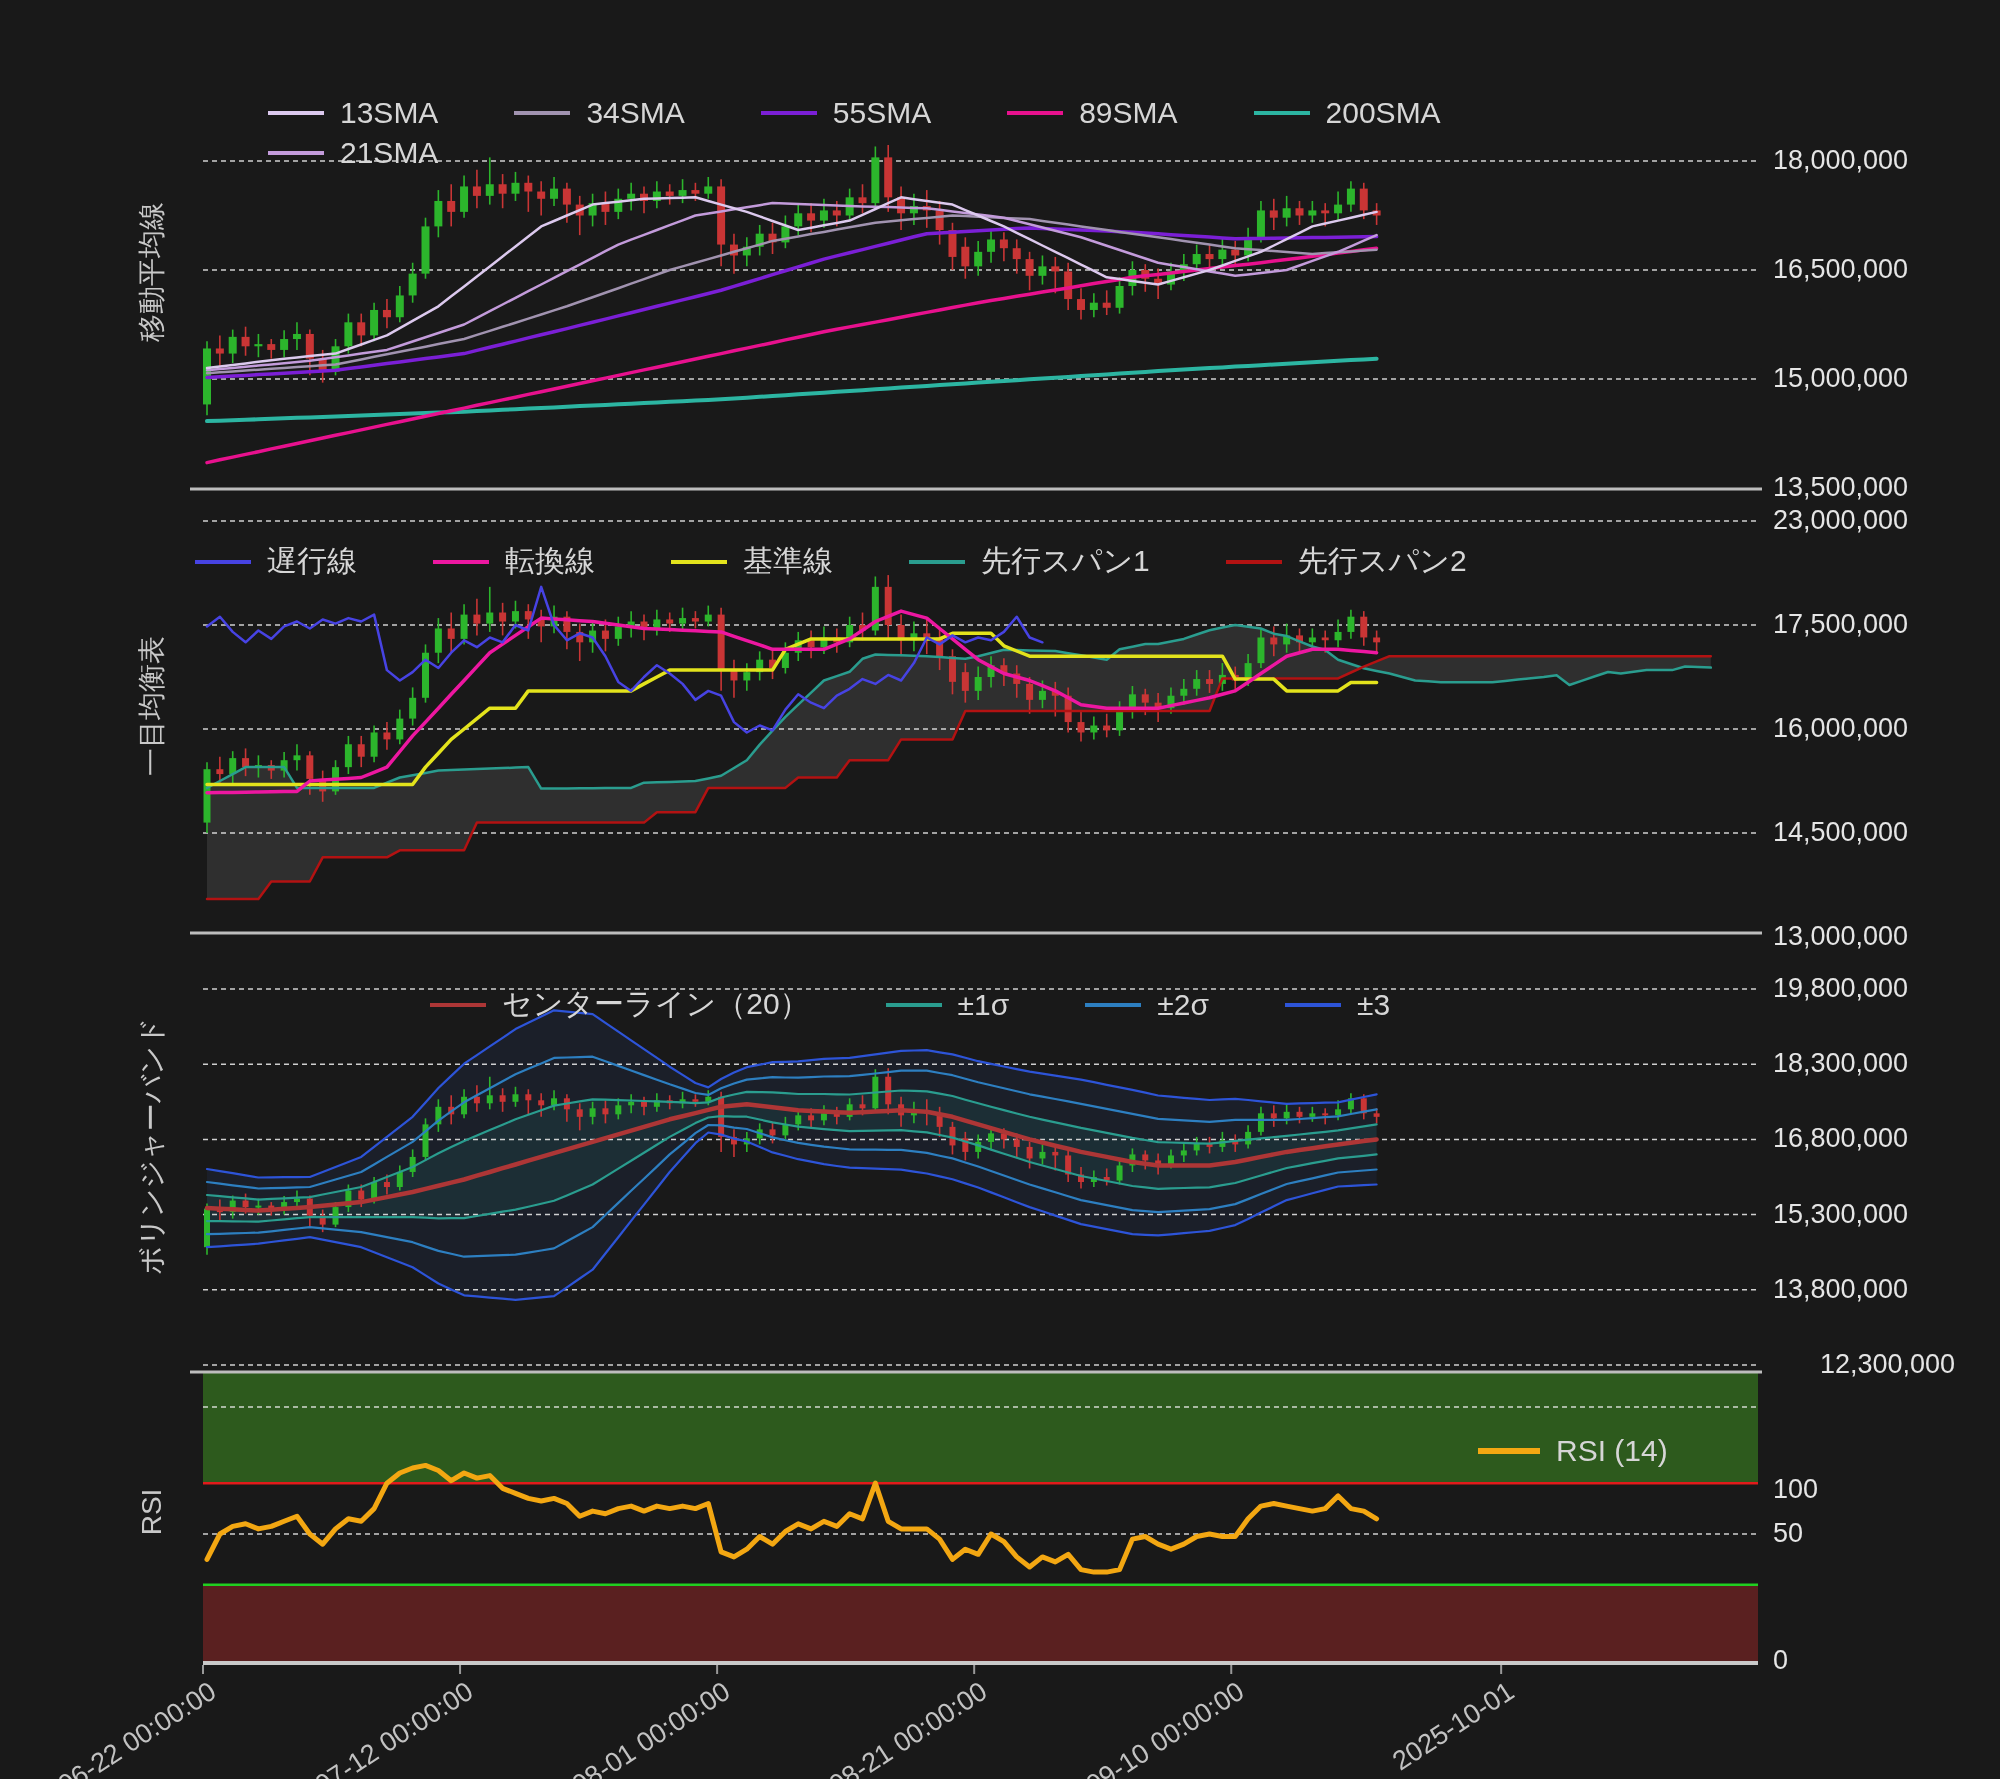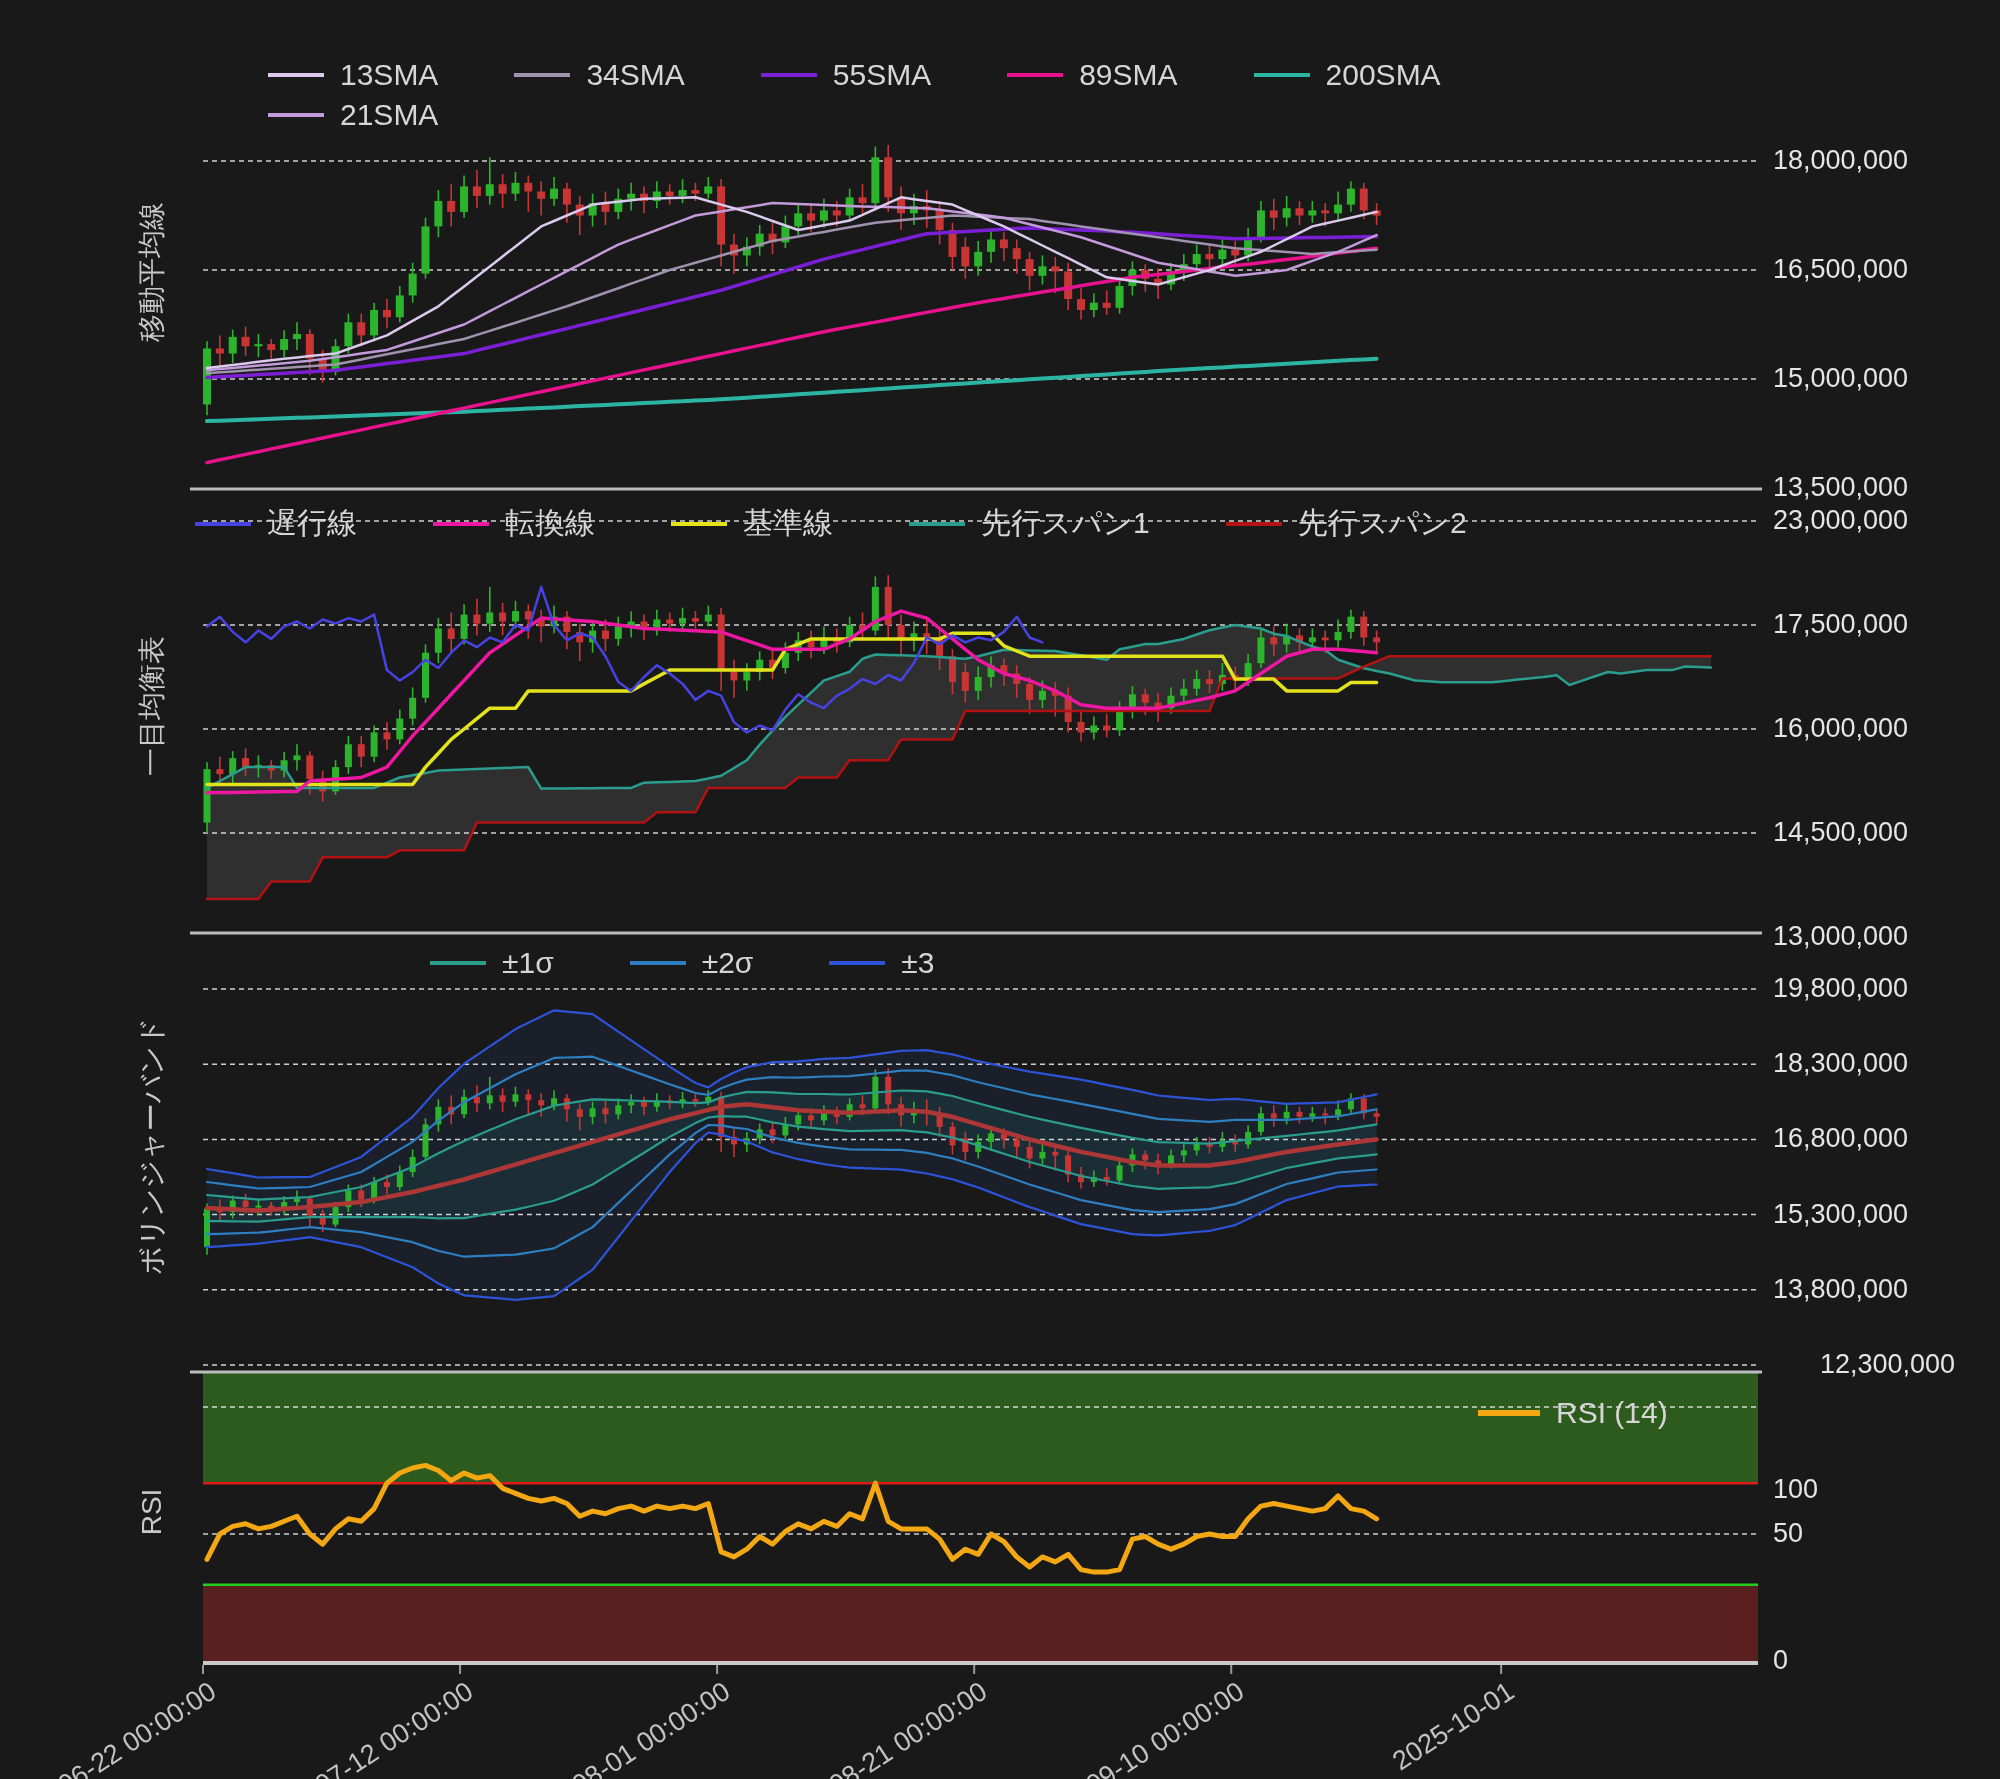--- a/index.html
+++ b/index.html
@@ -5,21 +5,21 @@
   html,body{margin:0;padding:0;background:#191919;}
   body{width:2000px;height:1779px;position:relative;overflow:hidden;
        font-family:"Liberation Sans",sans-serif;color:#c9c9c9;}
   #chart-svg{position:absolute;left:0;top:0;}
   .ylab{position:absolute;left:1773px;font-size:27px;color:#e5e5e5;white-space:nowrap;}
   .xlab{position:absolute;width:330px;text-align:right;font-size:27px;color:#c2c2c2;
         transform:rotate(-33deg);transform-origin:100% 0%;white-space:nowrap;}
   .ptitle{position:absolute;font-size:28px;color:#c8c8c8;white-space:nowrap;
           transform:translate(-50%,-50%) rotate(-90deg);}
   .legend-row{position:absolute;display:flex;align-items:center;}
-  .legend-item{display:flex;align-items:center;margin-right:76px;}
+  .legend-item{display:flex;align-items:center;margin-right:76px;margin-top:38px;}
   .legend-item .swatch{display:inline-block;width:56px;height:4px;margin-right:16px;}
   .legend-item .lbl{font-size:30px;color:#d6d6d6;white-space:nowrap;}
   .legend-rsi .swatch{width:62px;height:6px;}
 </style>
 </head>
 <body>
 
 <svg id="chart-svg" width="2000" height="1779" viewBox="0 0 2000 1779">
     <path d="M207.0 787.9L219.9 781.0L232.7 774.1L245.6 767.1L258.4 767.1L271.3 767.1L284.1 767.1L297.0 787.9L309.8 787.9L322.7 787.9L335.5 787.9L348.4 787.9L361.2 787.9L374.1 787.9L386.9 782.7L399.8 777.5L412.6 775.2L425.5 772.9L438.4 770.6L451.2 770.1L464.1 769.6L476.9 769.1L489.8 768.6L502.6 768.1L515.5 767.6L528.3 767.1L541.2 788.6L554.0 788.5L566.9 788.4L579.7 788.3L592.6 788.2L605.4 788.1L618.3 788.0L631.1 787.9L644.0 782.7L656.9 782.3L669.7 781.9L682.6 781.4L695.4 781.0L708.3 778.4L721.1 775.8L734.0 768.0L746.8 760.2L759.7 744.6L772.5 730.7L785.4 716.9L798.2 704.7L811.1 692.6L823.9 680.5L836.8 676.1L849.6 671.8L862.5 658.8L875.4 654.5L888.2 654.9L901.1 655.3L913.9 655.8L926.8 656.2L939.6 657.1L952.5 657.9L965.3 658.8L978.2 656.2L991.0 653.0L1003.9 649.8L1016.7 650.1L1029.6 650.4L1042.4 650.7L1055.3 651.0L1068.2 653.2L1081.0 655.3L1093.9 657.5L1106.7 659.7L1119.6 649.3L1132.4 646.7L1145.3 644.1L1158.1 644.1L1171.0 641.5L1183.8 638.9L1196.7 634.5L1209.5 630.2L1222.4 627.6L1235.2 625.0L1248.1 626.7L1260.9 628.5L1273.8 633.7L1286.7 636.1L1299.5 641.3L1312.4 646.5L1325.2 650.0L1338.1 659.7L1350.9 664.0L1363.8 668.3L1376.6 670.9L1389.5 673.5L1402.3 677.0L1415.2 680.5L1428.0 681.3L1440.9 682.2L1453.7 682.2L1466.6 682.2L1479.4 682.2L1492.3 682.2L1505.2 680.9L1518.0 679.6L1530.9 678.3L1543.7 677.0L1556.6 675.3L1569.4 685.0L1582.3 680.6L1595.1 676.3L1608.0 672.0L1620.8 673.5L1633.7 671.8L1646.5 670.1L1659.4 670.1L1672.2 670.1L1685.1 666.5L1697.9 667.1L1710.8 667.6L1710.8 656.2L1697.9 656.2L1685.1 656.2L1672.2 656.2L1659.4 656.2L1646.5 656.2L1633.7 656.2L1620.8 656.2L1608.0 656.2L1595.1 656.2L1582.3 656.2L1569.4 656.2L1556.6 656.2L1543.7 656.2L1530.9 656.2L1518.0 656.2L1505.2 656.2L1492.3 656.2L1479.4 656.2L1466.6 656.2L1453.7 656.2L1440.9 656.2L1428.0 656.2L1415.2 656.2L1402.3 656.2L1389.5 656.2L1376.6 661.4L1363.8 666.6L1350.9 672.5L1338.1 678.4L1325.2 678.4L1312.4 678.4L1299.5 678.4L1286.7 678.4L1273.8 678.4L1260.9 678.4L1248.1 678.4L1235.2 678.4L1222.4 678.4L1209.5 711.0L1196.7 711.0L1183.8 711.0L1171.0 711.0L1158.1 711.0L1145.3 711.0L1132.4 711.0L1119.6 711.0L1106.7 711.0L1093.9 711.0L1081.0 711.0L1068.2 711.0L1055.3 711.0L1042.4 711.0L1029.6 711.0L1016.7 711.0L1003.9 711.0L991.0 711.0L978.2 711.0L965.3 711.0L952.5 739.4L939.6 739.4L926.8 739.4L913.9 739.4L901.1 739.4L888.2 760.2L875.4 760.2L862.5 760.2L849.6 760.2L836.8 777.5L823.9 777.5L811.1 777.5L798.2 777.5L785.4 787.9L772.5 787.9L759.7 787.9L746.8 787.9L734.0 787.9L721.1 787.9L708.3 787.9L695.4 812.2L682.6 812.2L669.7 812.2L656.9 812.2L644.0 822.6L631.1 822.6L618.3 822.6L605.4 822.6L592.6 822.6L579.7 822.6L566.9 822.6L554.0 822.6L541.2 822.6L528.3 822.6L515.5 822.6L502.6 822.6L489.8 822.6L476.9 822.6L464.1 850.3L451.2 850.3L438.4 850.3L425.5 850.3L412.6 850.3L399.8 850.3L386.9 857.3L374.1 857.3L361.2 857.3L348.4 857.3L335.5 857.3L322.7 857.3L309.8 881.5L297.0 881.5L284.1 881.5L271.3 881.5L258.4 898.9L245.6 898.9L232.7 898.9L219.9 898.9L207.0 898.9Z" fill="rgba(200,200,200,0.13)" stroke="none"></path>
     <path d="M207.0 1169.0L219.9 1171.1L232.7 1173.2L245.6 1175.4L258.4 1177.5L271.3 1177.4L284.1 1177.2L297.0 1177.1L309.8 1177.0L322.7 1172.0L335.5 1167.0L348.4 1162.0L361.2 1156.9L374.1 1146.9L386.9 1136.9L399.8 1126.9L412.6 1116.8L425.5 1102.4L438.4 1088.0L451.2 1075.9L464.1 1063.7L476.9 1055.1L489.8 1046.4L502.6 1037.8L515.5 1029.1L528.3 1022.8L541.2 1016.6L554.0 1010.3L566.9 1011.6L579.7 1012.8L592.6 1014.1L605.4 1022.8L618.3 1031.6L631.1 1040.4L644.0 1049.2L656.9 1057.9L669.7 1066.7L682.6 1074.9L695.4 1083.0L708.3 1087.4L721.1 1079.0L734.0 1072.5L746.8 1067.2L759.7 1064.7L772.5 1062.2L785.4 1061.8L798.2 1061.4L811.1 1060.2L823.9 1058.9L836.8 1058.4L849.6 1057.9L862.5 1056.2L875.4 1054.4L888.2 1052.7L901.1 1050.9L913.9 1050.5L926.8 1050.2L939.6 1052.3L952.5 1054.4L965.3 1057.8L978.2 1061.2L991.0 1063.8L1003.9 1066.5L1016.7 1069.1L1029.6 1071.7L1042.4 1073.7L1055.3 1075.7L1068.2 1077.7L1081.0 1079.7L1093.9 1082.2L1106.7 1084.8L1119.6 1087.3L1132.4 1089.8L1145.3 1092.6L1158.1 1095.5L1171.0 1096.7L1183.8 1097.8L1196.7 1098.9L1209.5 1100.0L1222.4 1099.4L1235.2 1098.8L1248.1 1100.0L1260.9 1101.3L1273.8 1102.6L1286.7 1103.8L1299.5 1103.4L1312.4 1103.1L1325.2 1102.7L1338.1 1102.3L1350.9 1099.6L1363.8 1097.0L1376.6 1094.3L1376.6 1184.5L1363.8 1185.2L1350.9 1185.9L1338.1 1186.5L1325.2 1189.9L1312.4 1193.3L1299.5 1196.7L1286.7 1200.1L1273.8 1206.3L1260.9 1212.6L1248.1 1218.9L1235.2 1225.1L1222.4 1228.0L1209.5 1230.9L1196.7 1232.0L1183.8 1233.1L1171.0 1234.3L1158.1 1235.4L1145.3 1234.8L1132.4 1234.2L1119.6 1231.6L1106.7 1229.1L1093.9 1226.6L1081.0 1224.1L1068.2 1219.9L1055.3 1215.6L1042.4 1211.3L1029.6 1207.1L1016.7 1202.2L1003.9 1197.3L991.0 1192.4L978.2 1187.5L965.3 1183.4L952.5 1179.3L939.6 1176.4L926.8 1173.5L913.9 1171.6L901.1 1169.7L888.2 1169.2L875.4 1168.7L862.5 1168.2L849.6 1167.7L836.8 1166.0L823.9 1164.2L811.1 1161.7L798.2 1159.2L785.4 1155.8L772.5 1152.4L759.7 1146.9L746.8 1141.4L734.0 1138.6L721.1 1134.6L708.3 1132.5L695.4 1143.2L682.6 1157.6L669.7 1172.0L656.9 1188.3L644.0 1204.6L631.1 1220.9L618.3 1237.2L605.4 1253.5L592.6 1269.7L579.7 1278.5L566.9 1287.3L554.0 1296.1L541.2 1297.3L528.3 1298.6L515.5 1299.8L502.6 1298.7L489.8 1297.6L476.9 1296.4L464.1 1295.3L451.2 1289.4L438.4 1283.5L425.5 1275.4L412.6 1267.2L399.8 1262.2L386.9 1257.2L374.1 1252.2L361.2 1247.2L348.4 1244.7L335.5 1242.2L322.7 1239.7L309.8 1237.2L297.0 1238.8L284.1 1240.4L271.3 1242.0L258.4 1243.7L245.6 1244.6L232.7 1245.4L219.9 1246.3L207.0 1247.2Z" fill="rgba(45,90,190,0.10)" stroke="none"></path>
@@ -676,20 +676,24 @@
       <span class="swatch" style="background: rgb(42, 157, 143);"></span>
       <span class="lbl">先行スパン1</span>
     </div>
     <div class="legend-item">
       <span class="swatch" style="background: rgb(179, 18, 18);"></span>
       <span class="lbl">先行スパン2</span>
     </div>
   </div>
 <div class="legend-row" style="left:430px;top:946px;">
     <div class="legend-item">
+      <span class="swatch" style="background: rgb(173, 54, 54);"></span>
+      <span class="lbl">センターライン（20）</span>
+    </div>
+    <div class="legend-item">
       <span class="swatch" style="background: rgb(42, 157, 143);"></span>
       <span class="lbl">±1σ</span>
     </div>
     <div class="legend-item">
       <span class="swatch" style="background: rgb(45, 127, 193);"></span>
       <span class="lbl">±2σ</span>
     </div>
     <div class="legend-item">
       <span class="swatch" style="background: rgb(45, 84, 216);"></span>
       <span class="lbl">±3</span>

